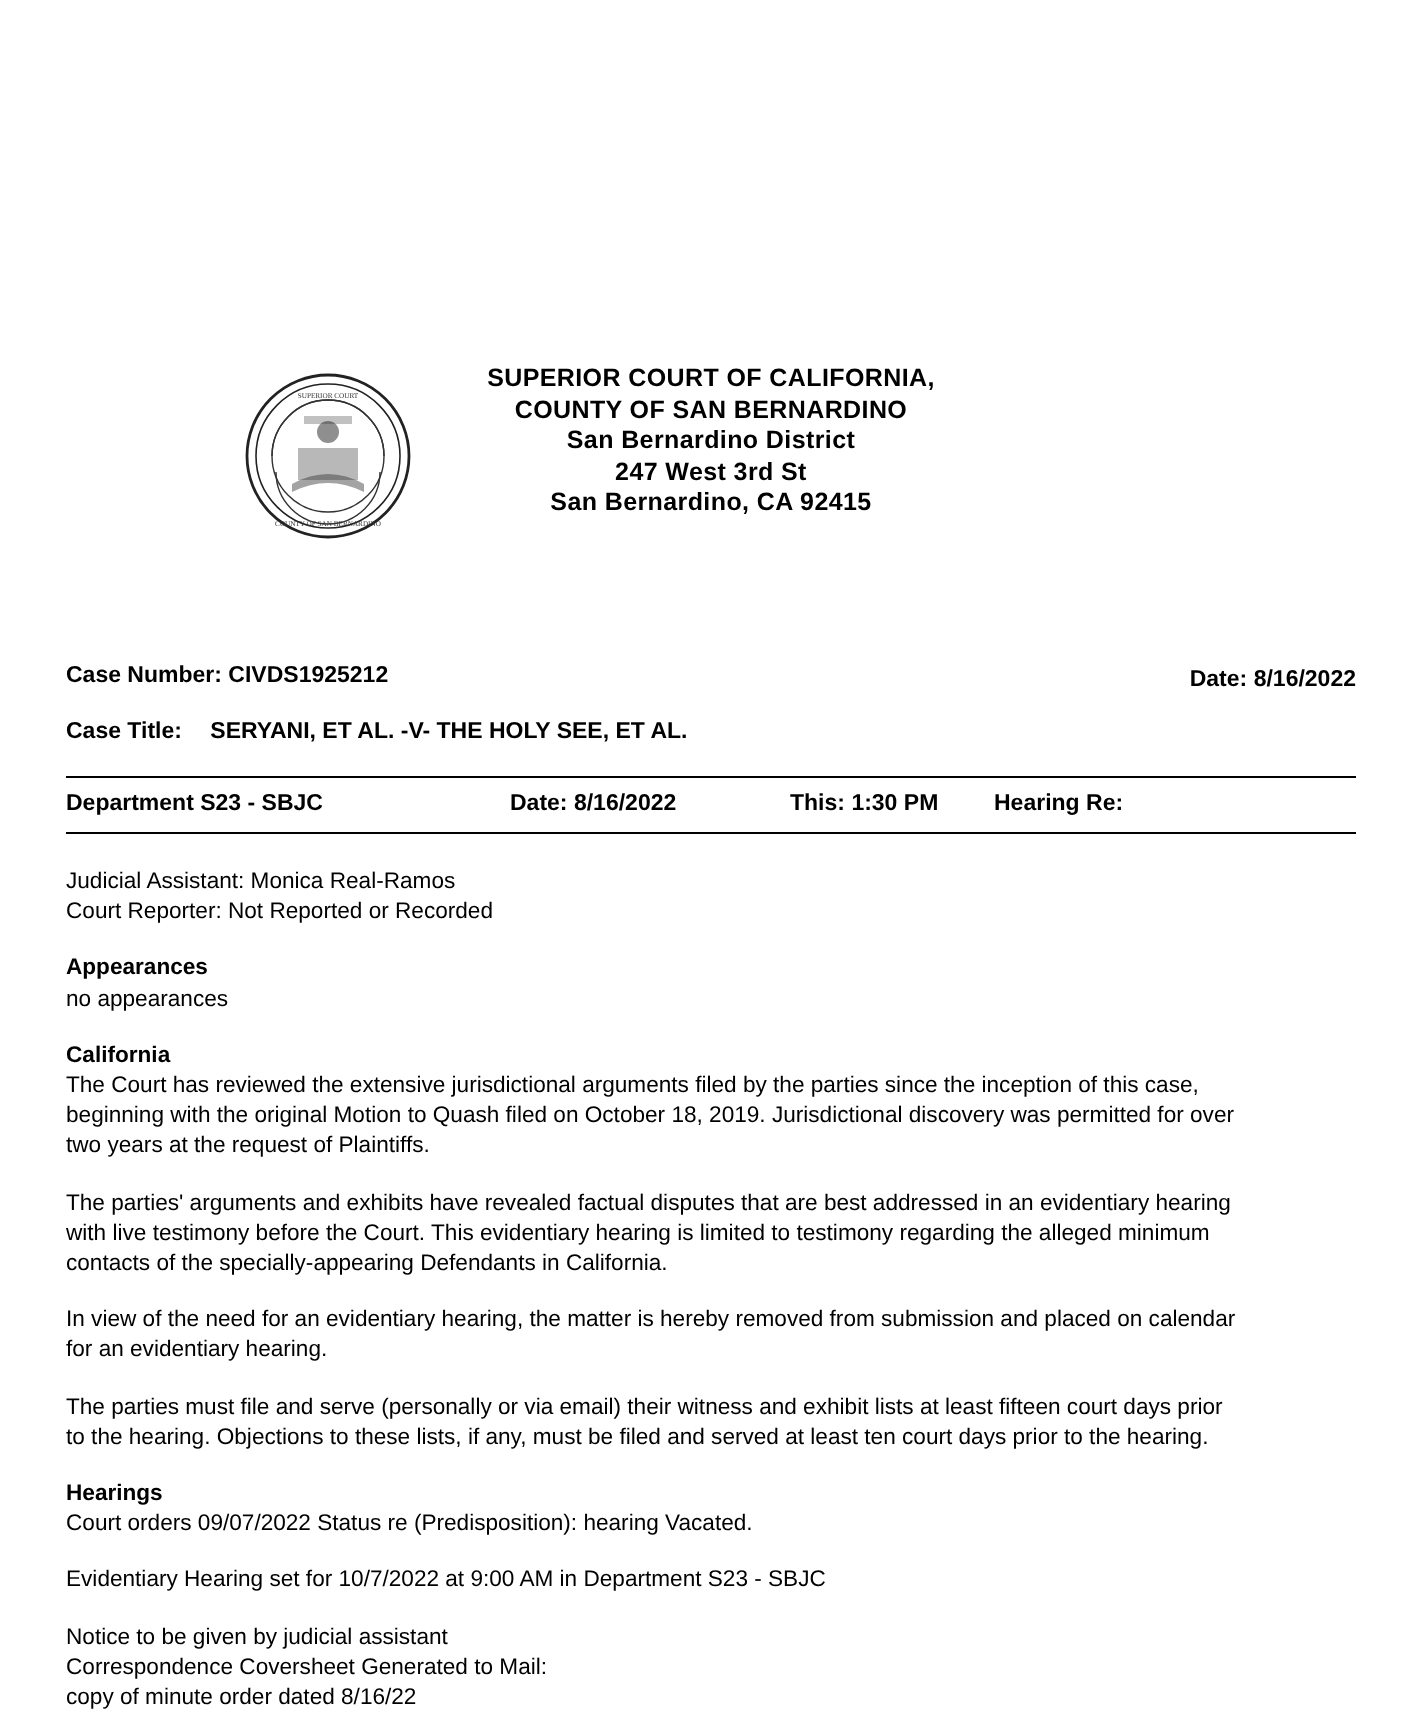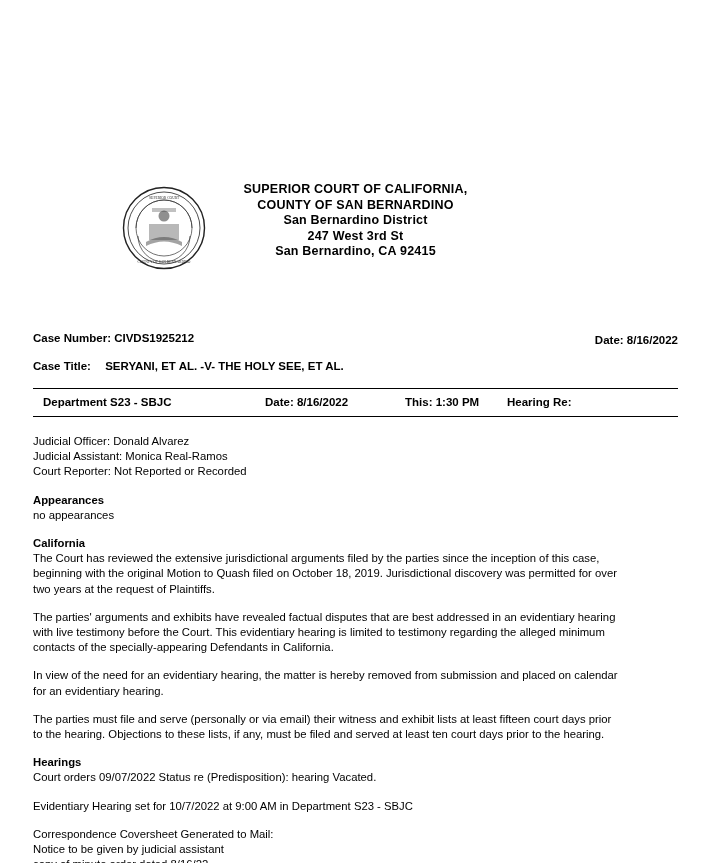--- a/index.html
+++ b/index.html
@@ -97,21 +97,21 @@
     height: 1px;
     background: #000;
   }
   .rule-top { top: 388px; }
   .rule-bottom { top: 416px; }
 
   
   .dept-bar {
     position: absolute;
     top: 396px;
-    left: 43px;
+    left: 33px;
     width: 645px;
     font-size: 11.5px;
     font-weight: bold;
     height: 16px;
   }
   .dept-bar .dept { position: absolute; left: 0; top: 0; }
   .dept-bar .dt   { position: absolute; left: 222px; top: 0; }
   .dept-bar .tm   { position: absolute; left: 362px; top: 0; }
   .dept-bar .hr   { position: absolute; left: 464px; top: 0; }
 
@@ -198,36 +198,35 @@
     </span>
     <span class="tm">
       <span>This:</span>
       <span>1:30 PM</span>
     </span>
     <span class="hr">Hearing Re:</span>
   </div>
 
   <div class="body-text">
 
-    <div class="officer-line">Judicial Officer: Donald Alvarez</div>
     <div class="officer-line">Judicial Assistant: Monica Real-Ramos</div>
     <div class="officer-line">Court Reporter: Not Reported or Recorded</div>
 
     <div class="sec-head">Appearances</div>
     <div class="para tight">no appearances</div>
 
     <div class="sec-head">California</div>
     <div class="para tight">The Court has reviewed the extensive jurisdictional arguments filed by the parties since the inception of this case, beginning with the original Motion to Quash filed on October 18, 2019.  Jurisdictional discovery was permitted for over two years at the request of Plaintiffs.</div>
     <div class="para para-spaced">The parties' arguments and exhibits have revealed factual disputes that are best addressed in an evidentiary hearing with live testimony before the Court.  This evidentiary hearing is limited to testimony regarding the alleged minimum contacts of the specially-appearing Defendants in California.</div>
     <div class="para para-spaced">In view of the need for an evidentiary hearing, the matter is hereby removed from submission and placed on calendar for an evidentiary hearing.</div>
     <div class="para para-spaced">The parties must file and serve (personally or via email) their witness and exhibit lists at least fifteen court days prior to the hearing.  Objections to these lists, if any, must be filed and served at least ten court days prior to the hearing.</div>
 
     <div class="sec-head">Hearings</div>
     <div class="para tight">Court orders 09/07/2022 Status re (Predisposition): hearing Vacated.</div>
     <div class="para para-spaced">Evidentiary Hearing set for 10/7/2022 at 9:00 AM in Department S23 - SBJC</div>
 
     <div class="block-gap"></div>
+    <div class="para tight">Notice to be given by judicial assistant</div>
     <div class="para tight">Correspondence Coversheet Generated to Mail:</div>
-    <div class="para tight">Notice to be given by judicial assistant</div>
     <div class="para tight">copy of minute order dated 8/16/22</div>
   </div>
 
 </div>
 
 </body></html>

